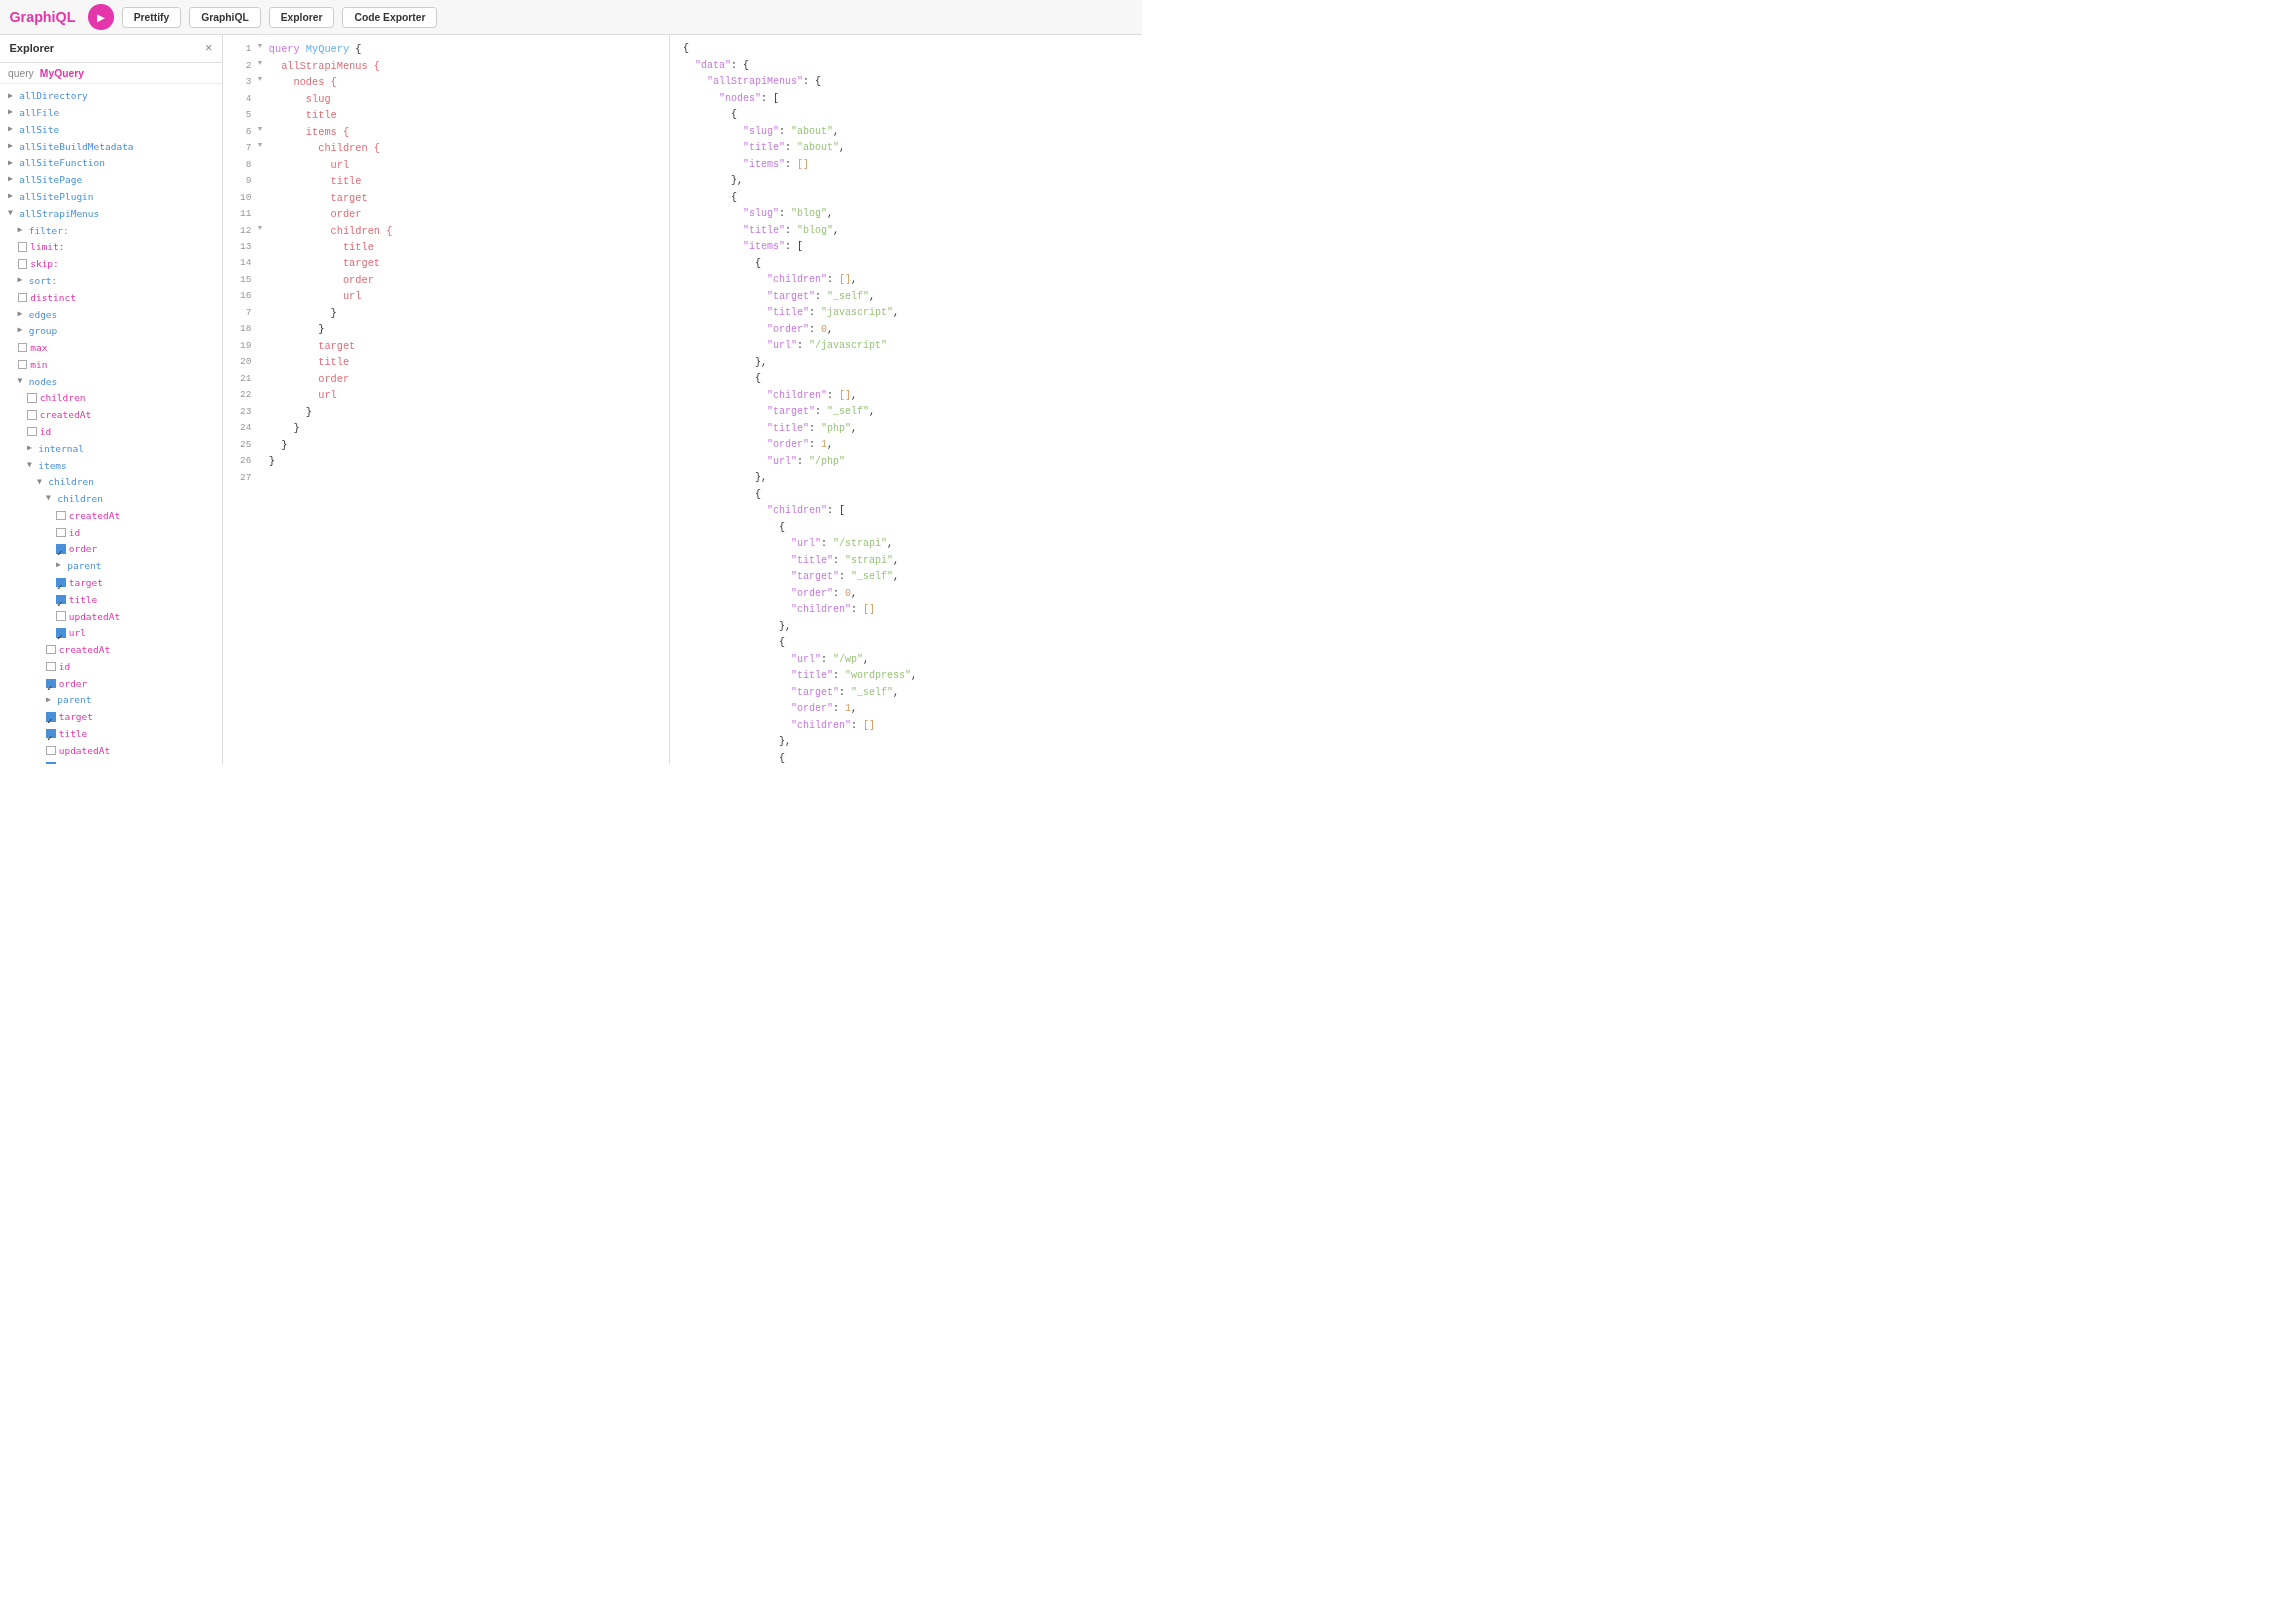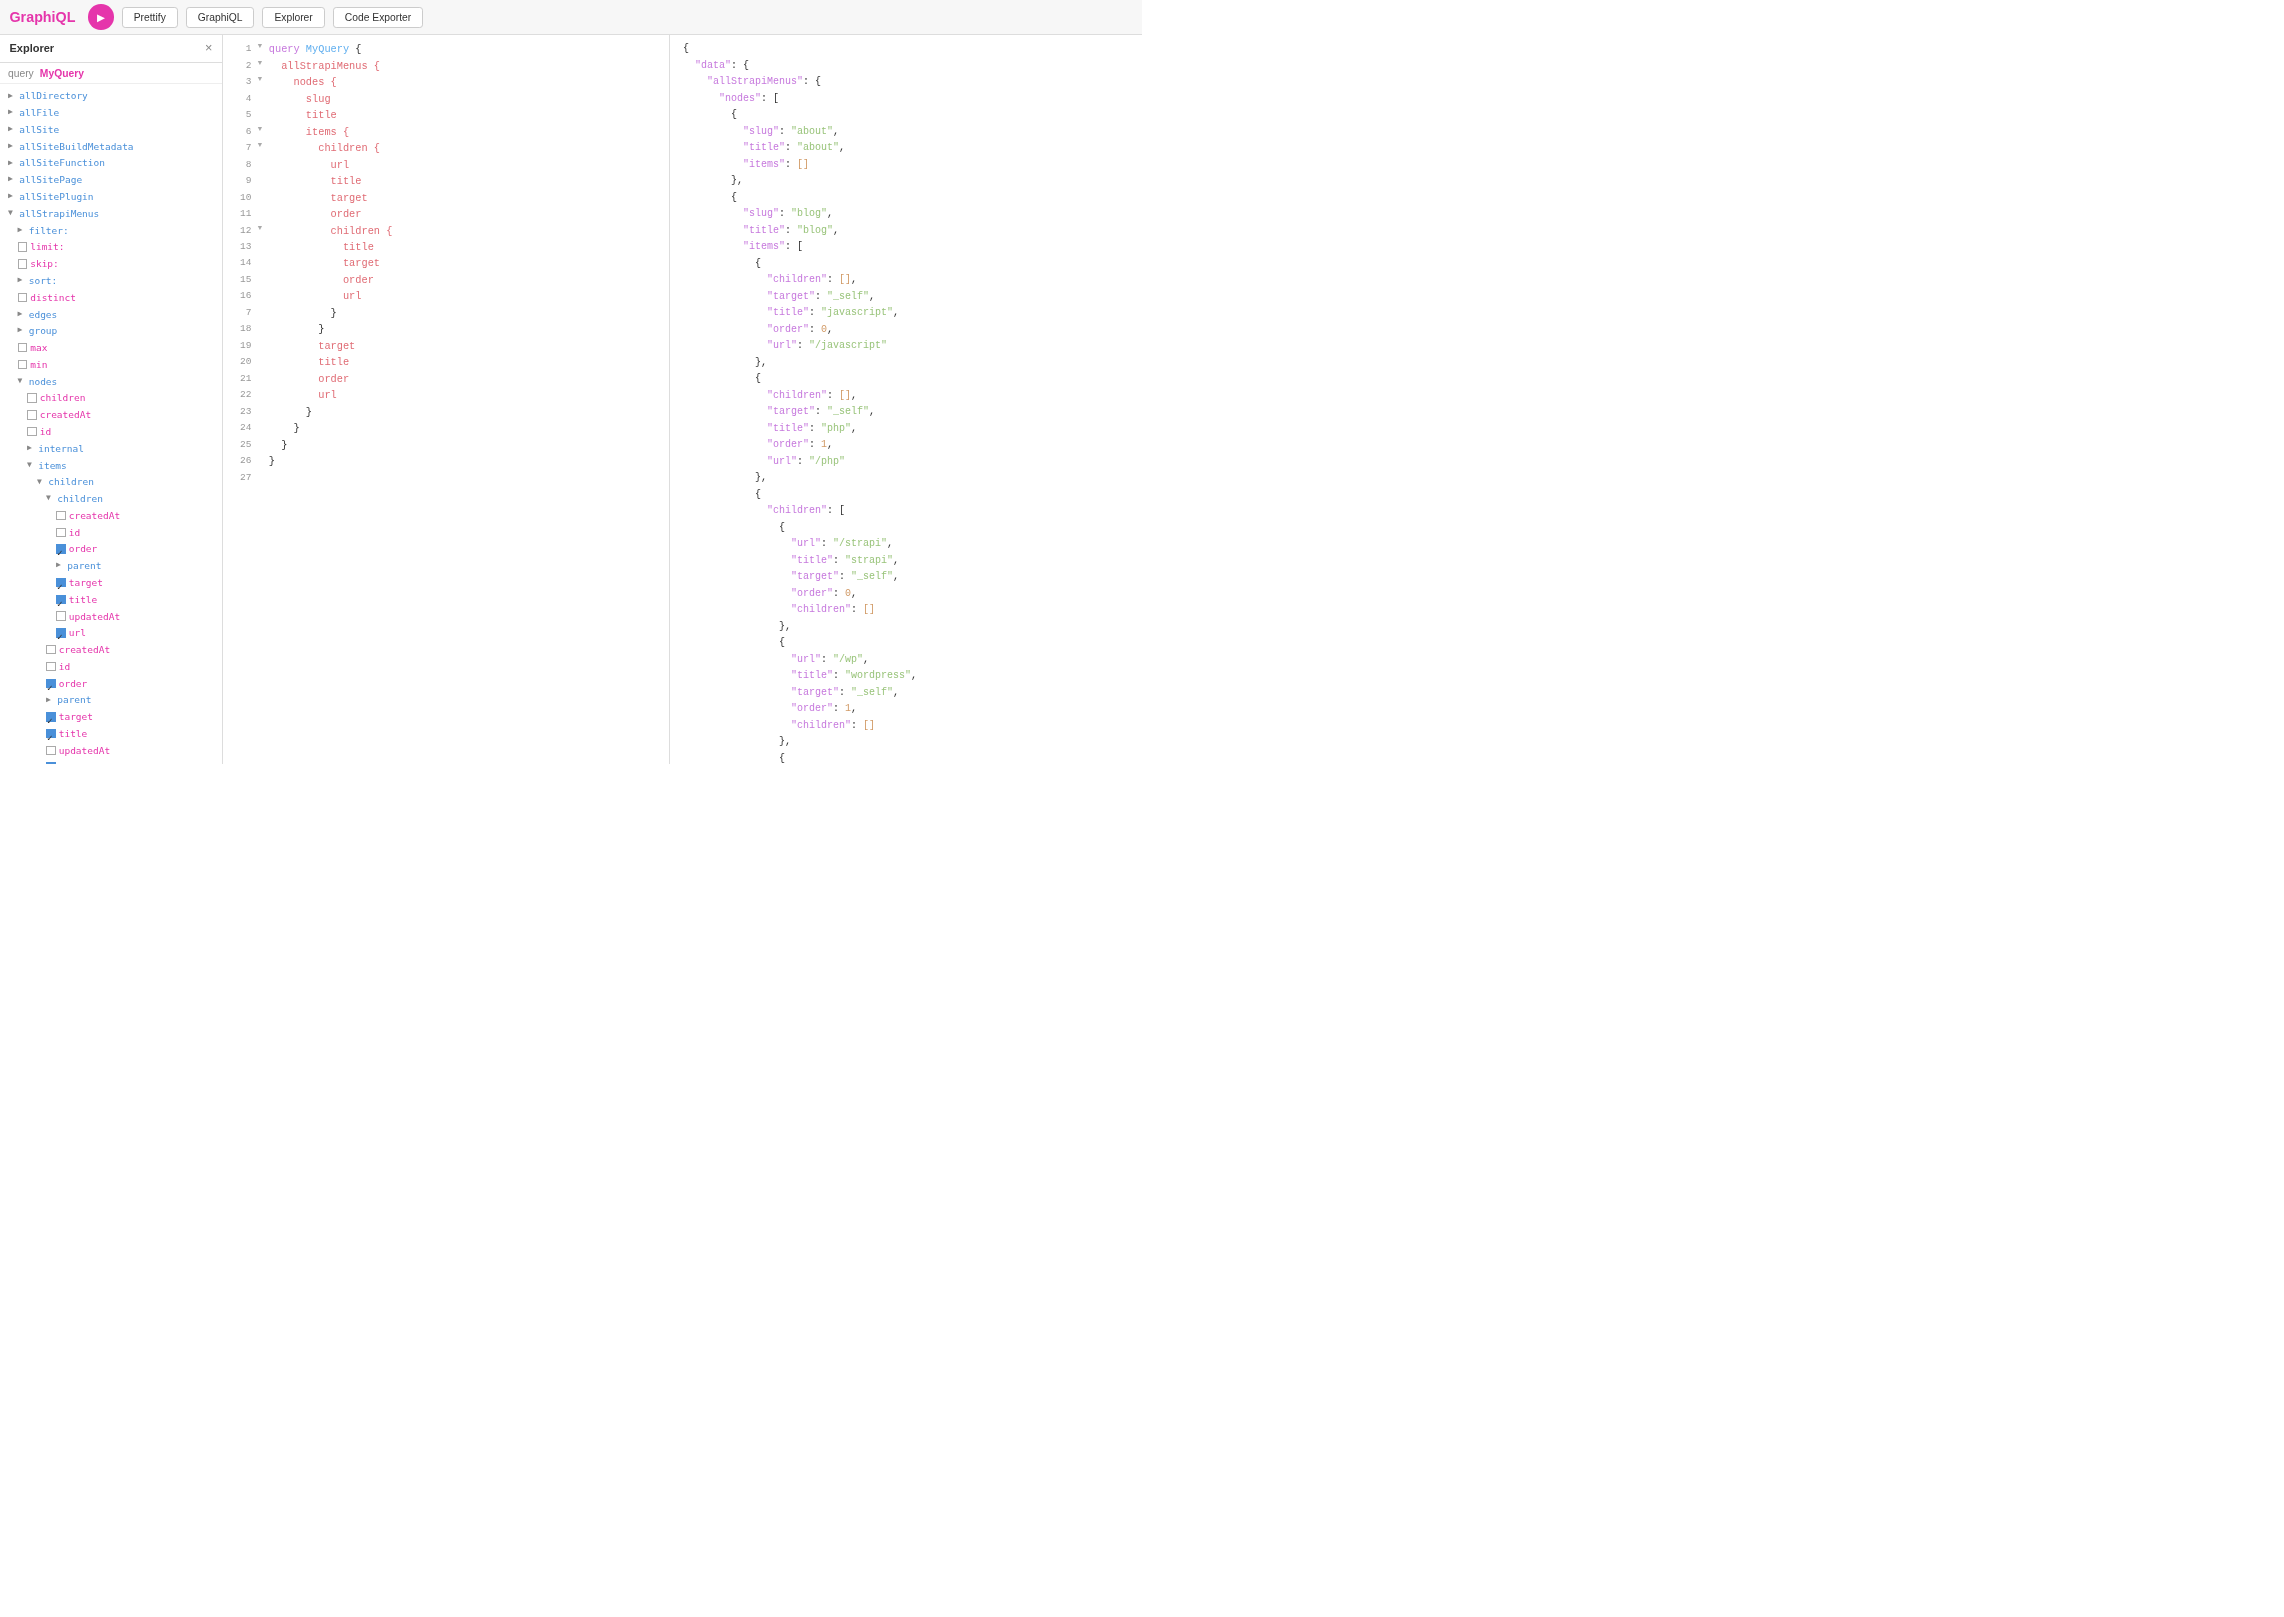--- a/index.html
+++ b/index.html
@@ -32,20 +32,21 @@
       font-size: 10.3px;
     }
     #toolbar .toolbar-btn {
       background: white;
       border: 0.8px solid #ccc;
       border-radius: 3.2px;
       padding: 4px 11px;
       font-size: 10.3px;
       cursor: pointer;
       color: #333;
+      font-weight: bold;
     }
 
     
     #main {
       display: flex;
       height: calc(100vh - 35px);
     }
 
     
     #explorer {

